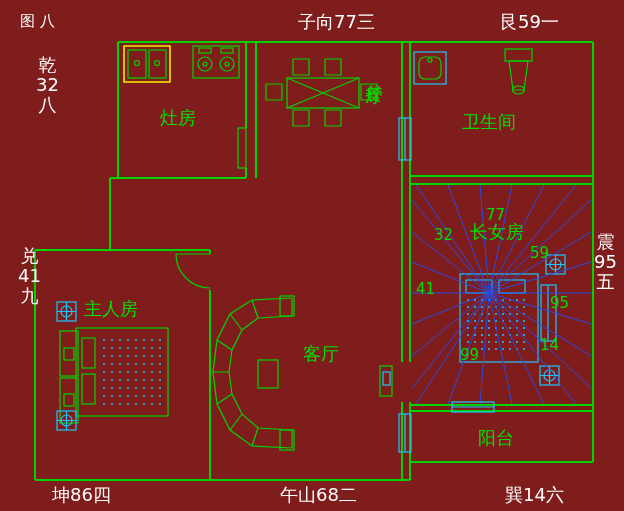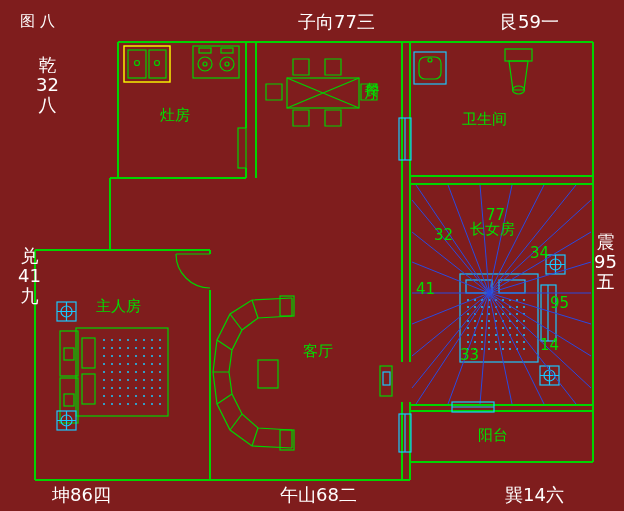--- a/index.html
+++ b/index.html
@@ -2,21 +2,21 @@
 <html><head>
 <meta charset="utf-8">
 <style>
   *{margin:0;padding:0;box-sizing:border-box}
   html,body{background:#000}
   .screen{position:relative;width:624px;height:511px;background:#7f1d1d;overflow:hidden;
           font-family:"DejaVu Sans",sans-serif}
   .screen svg{position:absolute;left:0;top:0}
   .lbl{position:absolute;white-space:nowrap}
   .white{color:#ffffff;font-size:18px}
-  .green{color:#00e000;font-size:15px}
+  .green{color:#00e000;font-size:18px}
   .num{position:absolute;color:#00e000;font-size:15px}
   .fig{font-size:15px;letter-spacing:5px}
   .col{display:flex;flex-direction:column;align-items:center;line-height:20px}
   .vert{writing-mode:vertical-rl;letter-spacing:4px}
   .g{stroke:#00d400;fill:none;stroke-width:1.2}
   .w{stroke:#00d400;fill:none;stroke-width:2}
   .c{stroke:#1ac8ff;fill:none;stroke-width:1.2}
   .y{stroke:#ffff00;fill:none;stroke-width:1.4}
   #compass-rays line{stroke:#2b4ae0;stroke-width:1}
   #master-bed-dots circle,#daughter-bed-dots circle{fill:#1ac8ff;stroke:none}
@@ -350,24 +350,24 @@
   </div>
 
   <span class="lbl white" style="left:52px;top:483px">坤86四</span>
   <span class="lbl white" style="left:280px;top:483px">午山68二</span>
   <span class="lbl white" style="left:505px;top:483px">巽14六</span>
 
   <span class="lbl green" style="left:160px;top:106px">灶房</span>
   <span class="lbl green vert" style="left:362px;top:70px">餐厅</span>
   <span class="lbl green" style="left:462px;top:110px">卫生间</span>
   <span class="lbl green" style="left:470px;top:220px">长女房</span>
-  <span class="lbl green" style="left:96px;top:297px">主人房</span>
+  <span class="lbl green" style="left:84px;top:297px">主人房</span>
   <span class="lbl green" style="left:303px;top:342px">客厅</span>
   <span class="lbl green" style="left:478px;top:426px">阳台</span>
 
   <span class="num" style="left:486px;top:206px">77</span>
   <span class="num" style="left:434px;top:226px">32</span>
-  <span class="num" style="left:530px;top:244px">34</span>
+  <span class="num" style="left:530px;top:244px">59</span>
   <span class="num" style="left:416px;top:280px">41</span>
   <span class="num" style="left:550px;top:294px">95</span>
-  <span class="num" style="left:460px;top:346px">33</span>
+  <span class="num" style="left:460px;top:346px">99</span>
   <span class="num" style="left:540px;top:336px">14</span>
 </div>
 
 </body></html>

